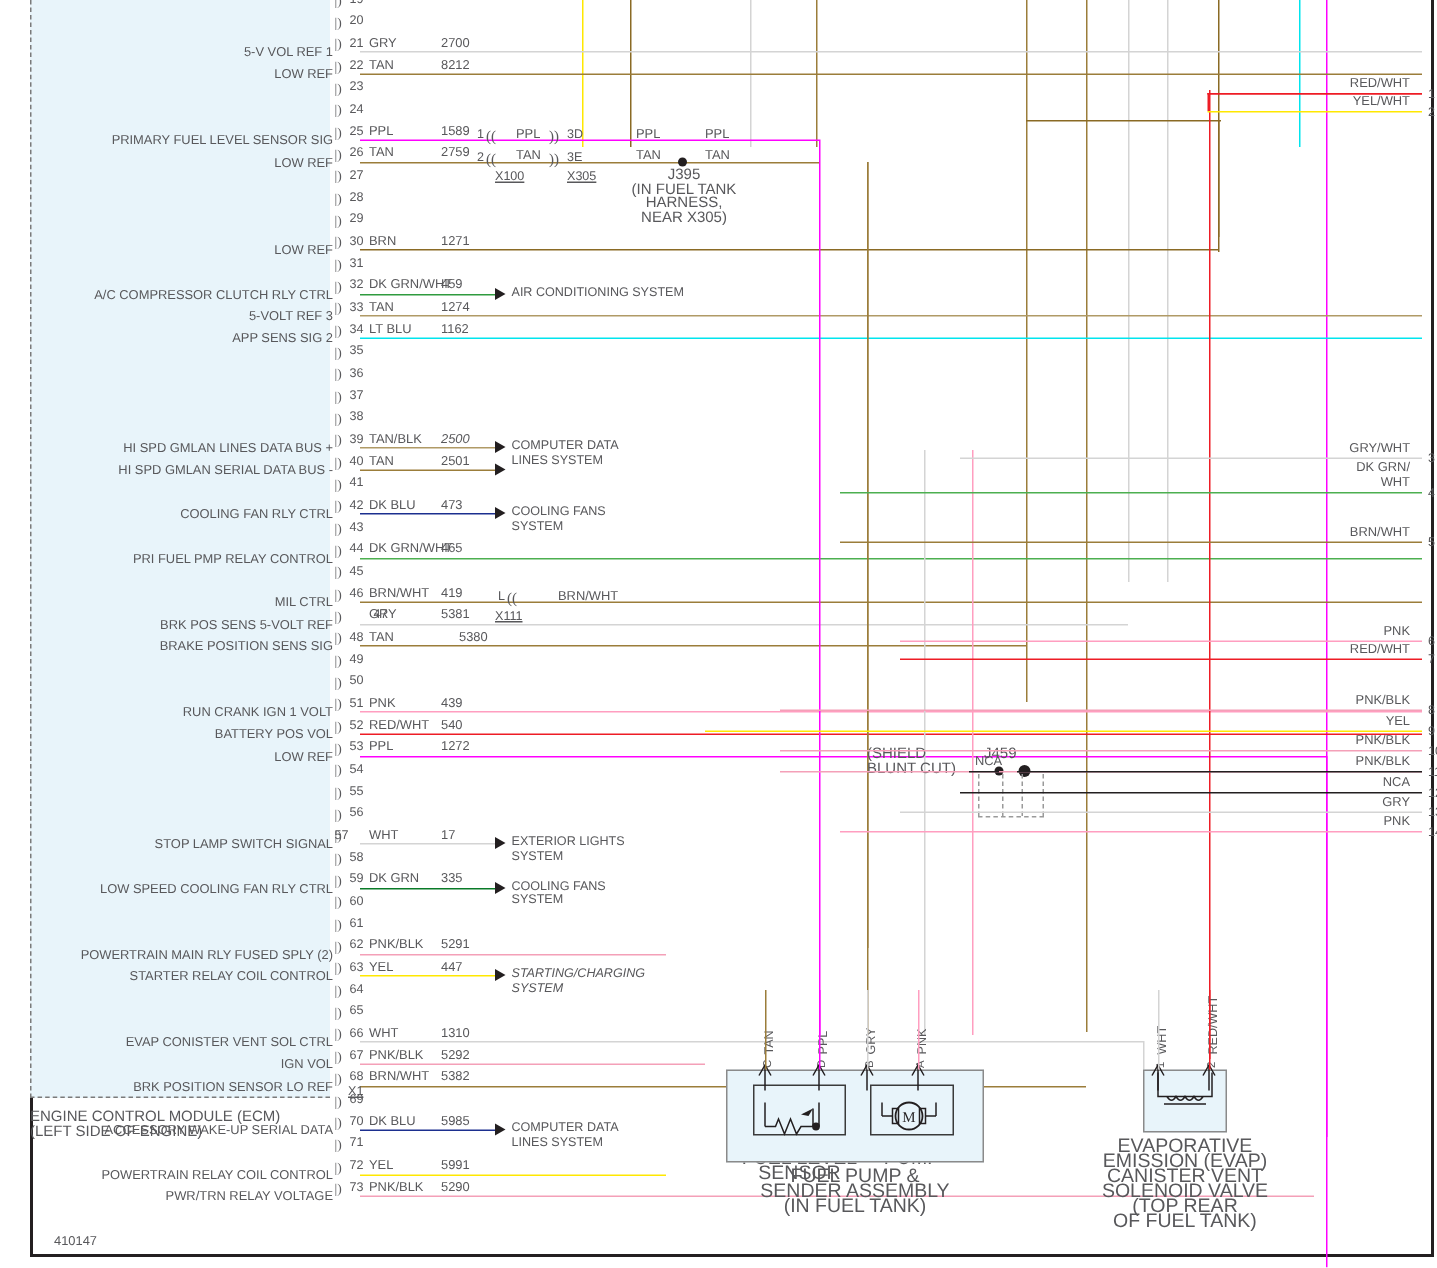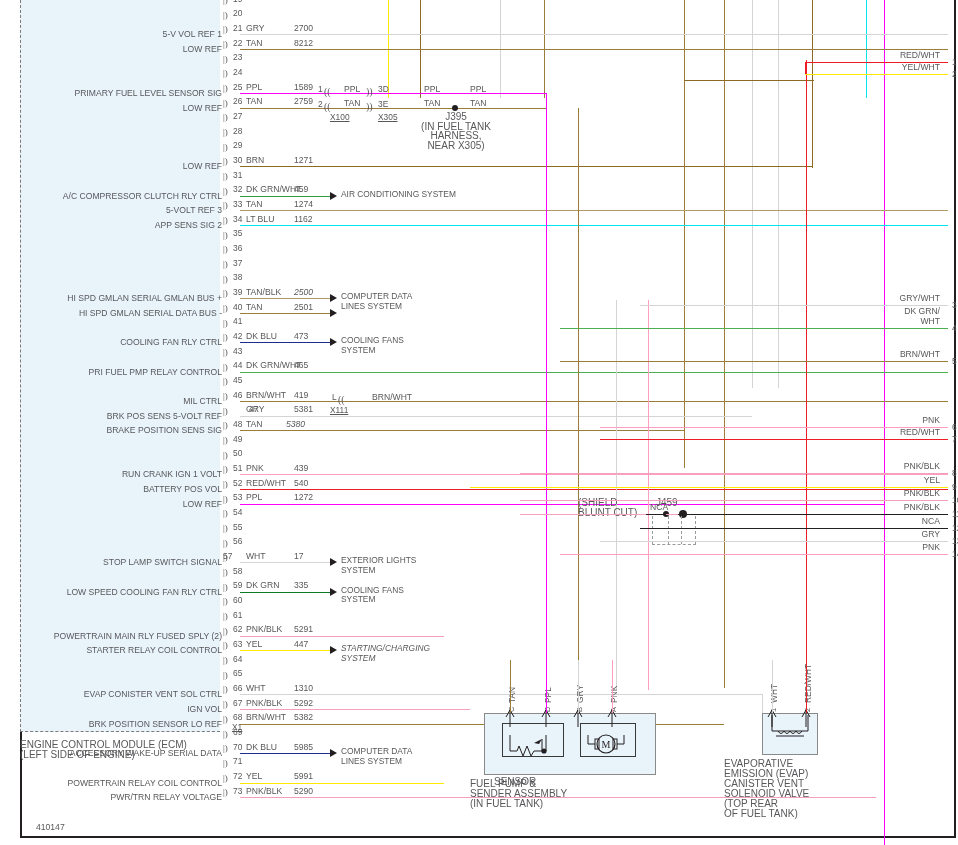--- a/index.html
+++ b/index.html
@@ -17,21 +17,21 @@
   .note.c{text-align:center;}
   .rlabel{position:absolute;font-size:8.6px;color:#58585b;text-align:right;white-space:nowrap;line-height:9.5px;}
   .rnum{position:absolute;font-size:8.4px;color:#58585b;line-height:9px;}
   .arrow{position:absolute;width:0;height:0;border-left:7px solid #231f20;border-top:4.2px solid transparent;border-bottom:4.2px solid transparent;}
   .dest{position:absolute;font-size:8.4px;color:#58585b;line-height:9.6px;white-space:pre;}
   .conn{position:absolute;font-size:10px;color:#58585b;font-family:"Liberation Serif",serif;}
   .cname{position:absolute;font-size:8.4px;color:#58585b;text-decoration:underline;white-space:nowrap;}
   .splice{position:absolute;width:6px;height:6px;border-radius:50%;background:#231f20;}
   .comp{position:absolute;background:#e8f4fa;border:1px solid #8a8a8a;box-sizing:border-box;}
   .compin{position:absolute;background:#e8f4fa;border:1px solid #3a3a3a;box-sizing:border-box;}
-  .ctext{position:absolute;font-size:10px;color:#58585b;line-height:10px;white-space:pre;}
+  .ctext{position:absolute;text-align:center;font-size:13px;color:#58585b;line-height:10px;white-space:pre;}
   .vtext{position:absolute;font-size:8.4px;color:#58585b;white-space:nowrap;transform:rotate(-90deg);transform-origin:0 0;}
   .figno{position:absolute;left:36px;top:822px;font-size:8.6px;color:#58585b;}
   .pinhook{position:absolute;font-size:9px;color:#58585b;font-family:"Liberation Serif",serif;line-height:9px;}
 </style>
 </head>
 <body>
 
 <div id="page">
   <div id="frame"></div>
 
@@ -97,21 +97,21 @@
       <div class="pinhook" style="left: 223px; top: 230.72px;">|)</div>
       <div class="pinnum" style="left: 233px; top: 229.22px;">35</div>
       <div class="pinhook" style="left: 223px; top: 245.39px;">|)</div>
       <div class="pinnum" style="left: 233px; top: 243.89px;">36</div>
       <div class="pinhook" style="left: 223px; top: 260.06px;">|)</div>
       <div class="pinnum" style="left: 233px; top: 258.56px;">37</div>
       <div class="pinhook" style="left: 223px; top: 274.73px;">|)</div>
       <div class="pinnum" style="left: 233px; top: 273.23px;">38</div>
       <div class="pinhook" style="left: 223px; top: 289.4px;">|)</div>
       <div class="pinnum" style="left: 233px; top: 287.9px;">39</div>
-      <div class="pinlabel" style="left: 4px; top: 294.4px; width: 218px;">HI SPD GMLAN SERIAL GMLAN BUS +</div>
+      <div class="pinlabel" style="left: 4px; top: 294.4px; width: 218px;">HI SPD GMLAN LINES DATA BUS +</div>
       <div class="wirecode" style="left: 246px; top: 287.9px;">TAN/BLK</div>
       <div class="wirenum" style="left: 294px; top: 287.9px; font-style: italic;">2500</div>
       <div class="pinhook" style="left: 223px; top: 304.07px;">|)</div>
       <div class="pinnum" style="left: 233px; top: 302.57px;">40</div>
       <div class="pinlabel" style="left: 4px; top: 309.07px; width: 218px;">HI SPD GMLAN SERIAL DATA BUS -</div>
       <div class="wirecode" style="left: 246px; top: 302.57px;">TAN</div>
       <div class="wirenum" style="left: 294px; top: 302.57px;">2501</div>
       <div class="pinhook" style="left: 223px; top: 318.74px;">|)</div>
       <div class="pinnum" style="left: 233px; top: 317.24px;">41</div>
       <div class="pinhook" style="left: 223px; top: 333.41px;">|)</div>
@@ -135,21 +135,21 @@
       <div class="wirenum" style="left: 294px; top: 390.59px;">419</div>
       <div class="pinhook" style="left: 223px; top: 406.76px;">|)</div>
       <div class="pinnum" style="left: 217px; top: 405.26px; margin-left: 32px;">47</div>
       <div class="pinlabel" style="left: 4px; top: 411.76px; width: 218px;">BRK POS SENS 5-VOLT REF</div>
       <div class="wirecode" style="left: 246px; top: 405.26px;">GRY</div>
       <div class="wirenum" style="left: 294px; top: 405.26px;">5381</div>
       <div class="pinhook" style="left: 223px; top: 421.43px;">|)</div>
       <div class="pinnum" style="left: 233px; top: 419.93px;">48</div>
       <div class="pinlabel" style="left: 4px; top: 426.43px; width: 218px;">BRAKE POSITION SENS SIG</div>
       <div class="wirecode" style="left: 246px; top: 419.93px;">TAN</div>
-      <div class="wirenum" style="left: 286px; top: 419.93px; font-style: italic;">5380</div>
+      <div class="wirenum" style="left: 306px; top: 419.93px;">5380</div>
       <div class="pinhook" style="left: 223px; top: 436.1px;">|)</div>
       <div class="pinnum" style="left: 233px; top: 434.6px;">49</div>
       <div class="pinhook" style="left: 223px; top: 450.77px;">|)</div>
       <div class="pinnum" style="left: 233px; top: 449.27px;">50</div>
       <div class="pinhook" style="left: 223px; top: 465.44px;">|)</div>
       <div class="pinnum" style="left: 233px; top: 463.94px;">51</div>
       <div class="pinlabel" style="left: 4px; top: 470.44px; width: 218px;">RUN CRANK IGN 1 VOLT</div>
       <div class="wirecode" style="left: 246px; top: 463.94px;">PNK</div>
       <div class="wirenum" style="left: 294px; top: 463.94px;">439</div>
       <div class="pinhook" style="left: 223px; top: 480.11px;">|)</div>

